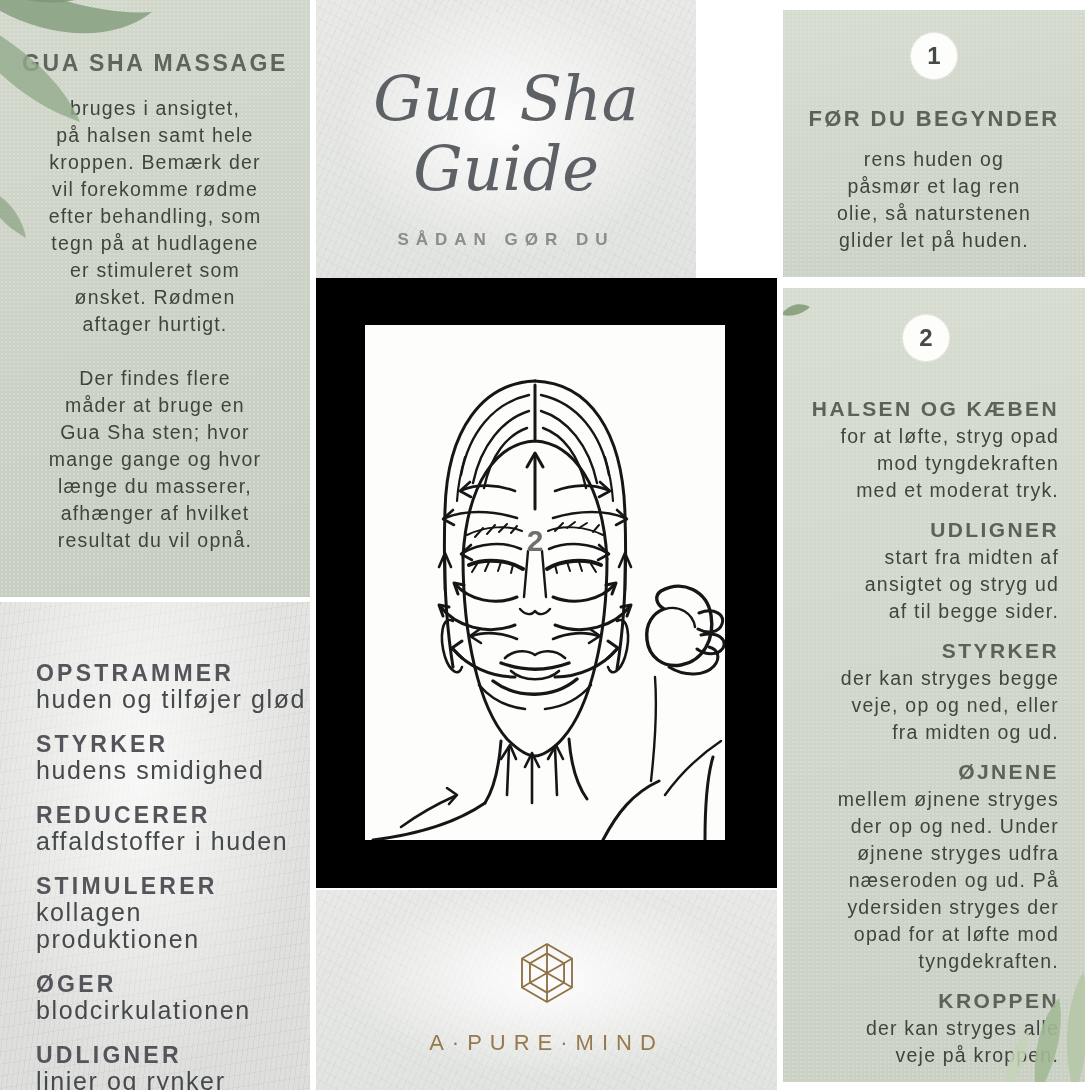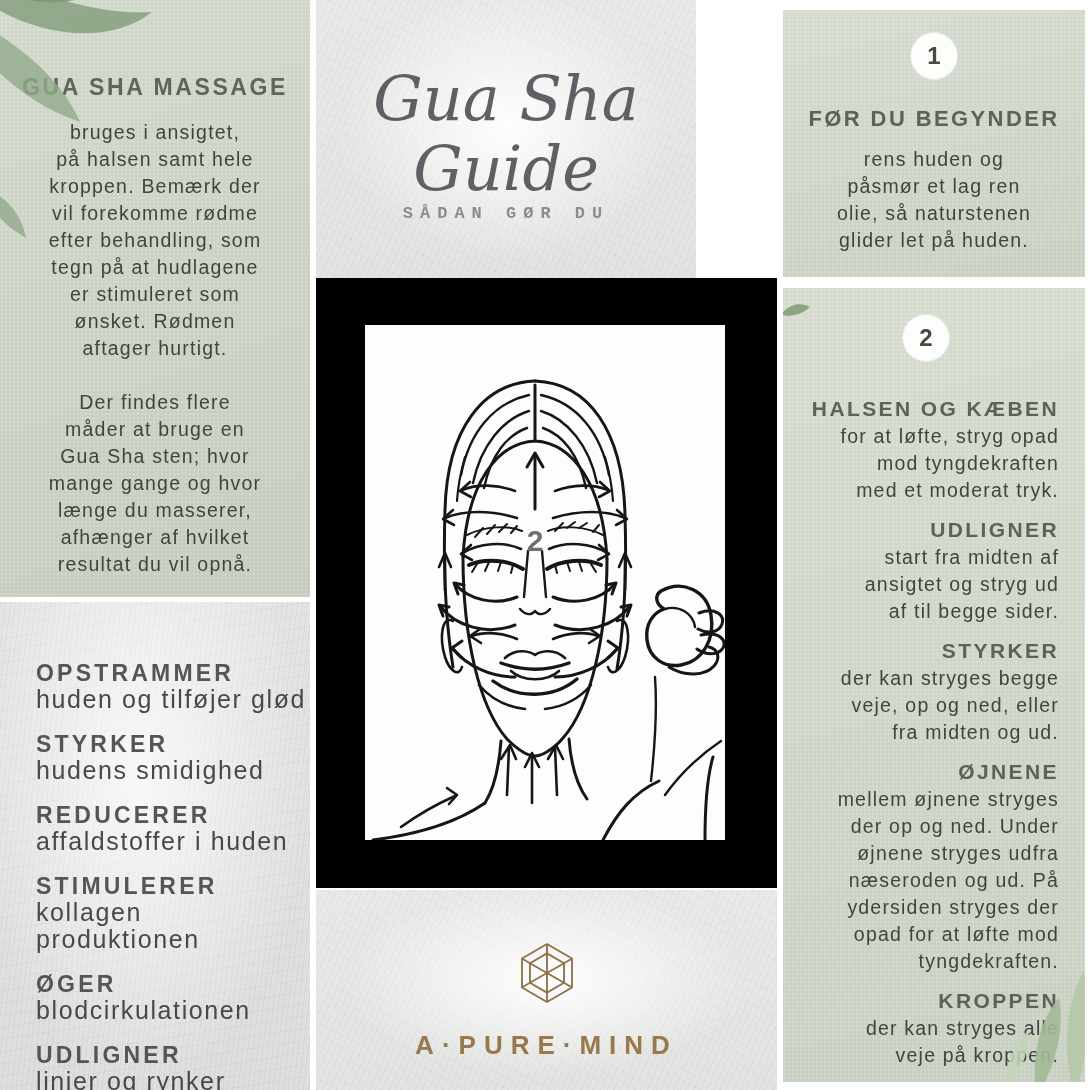--- a/index.html
+++ b/index.html
@@ -35,48 +35,48 @@
   .tex-gray{
     background-color:#e3e3e1;
     background-image:
       radial-gradient(ellipse at 45% 35%, rgba(255,255,255,.8) 0%, rgba(255,255,255,0) 70%),
       repeating-linear-gradient(97deg, rgba(70,70,70,.06) 0 1px, transparent 1px 5px),
       repeating-linear-gradient(171deg, rgba(70,70,70,.05) 0 1px, transparent 1px 12px),
       linear-gradient(#e4e4e2, #dededc);
   }
 
   
-  .left-top{left:0;top:0;width:310px;height:597px;text-align:center;padding:74px 4px 0 4px;}
+  .left-top{left:0;top:0;width:310px;height:597px;text-align:center;padding:50px 4px 0 4px;}
   .lt-title{font-size:23px;font-weight:700;letter-spacing:2.6px;color:#5e655d;margin:0 0 18px 0;}
   .body-text{font-size:19.5px;line-height:27px;letter-spacing:1.2px;color:#3e443e;white-space:pre-line;margin:0;}
   .lt-p2{margin-top:27px;}
 
   
   .left-bottom{left:0;top:602px;width:310px;height:488px;padding:46px 0 0 36px;}
   .benefit{margin-bottom:18px;margin-top:12px;}
   .benefit-title{font-size:23px;font-weight:700;letter-spacing:3.2px;color:#53555a;line-height:26px;}
   .benefit-desc{font-size:25px;letter-spacing:1.6px;color:#45494b;line-height:27px;}
 
   
   .center-top{left:316px;top:0;width:380px;height:278px;text-align:center;}
   .guide-title{
     font-family:"DejaVu Serif", serif;font-style:italic;font-weight:400;
     font-size:62px;color:#5d6165;margin:64px 0 0 0;line-height:70px;
   }
-  .guide-sub{font-size:17px;font-weight:600;letter-spacing:7px;color:#8a8c8e;font-family:Liberation Mono, monospace;}
+  .guide-sub{font-size:17px;font-weight:600;letter-spacing:7px;color:#8a8c8e;margin-top:26px;}
 
   
   .center-ill{left:316px;top:278px;width:461px;height:610px;background:#000000;}
   .ill-sheet{position:absolute;left:49px;top:47px;width:360px;height:515px;background:#fdfdfc;}
   .ill-sheet svg{display:block;width:100%;height:100%;}
 
   
   .center-logo{left:316px;top:890px;width:461px;height:200px;text-align:center;}
   .logo-mark{margin-top:52px;}
-  .brand-name{font-size:26px;font-weight:700;letter-spacing:8px;color:#97794d;margin-top:22px;}
+  .brand-name{font-size:22px;font-weight:400;letter-spacing:8px;color:#97794d;margin-top:22px;}
 
   
   .right-top{left:783px;top:10px;width:302px;height:267px;text-align:center;padding-top:23px;}
   .num-circle{
     width:46px;height:46px;border-radius:50%;background:#fdfdfb;margin:0 auto;
     font-size:24px;font-weight:600;color:#454b44;line-height:46px;text-align:center;
     box-shadow:0 0 0 1px rgba(255,255,255,.4);
   }
   .step-title{font-size:22px;font-weight:700;letter-spacing:2.4px;color:#5b625a;margin-top:27px;}
   .rt-body{margin-top:14px;}

